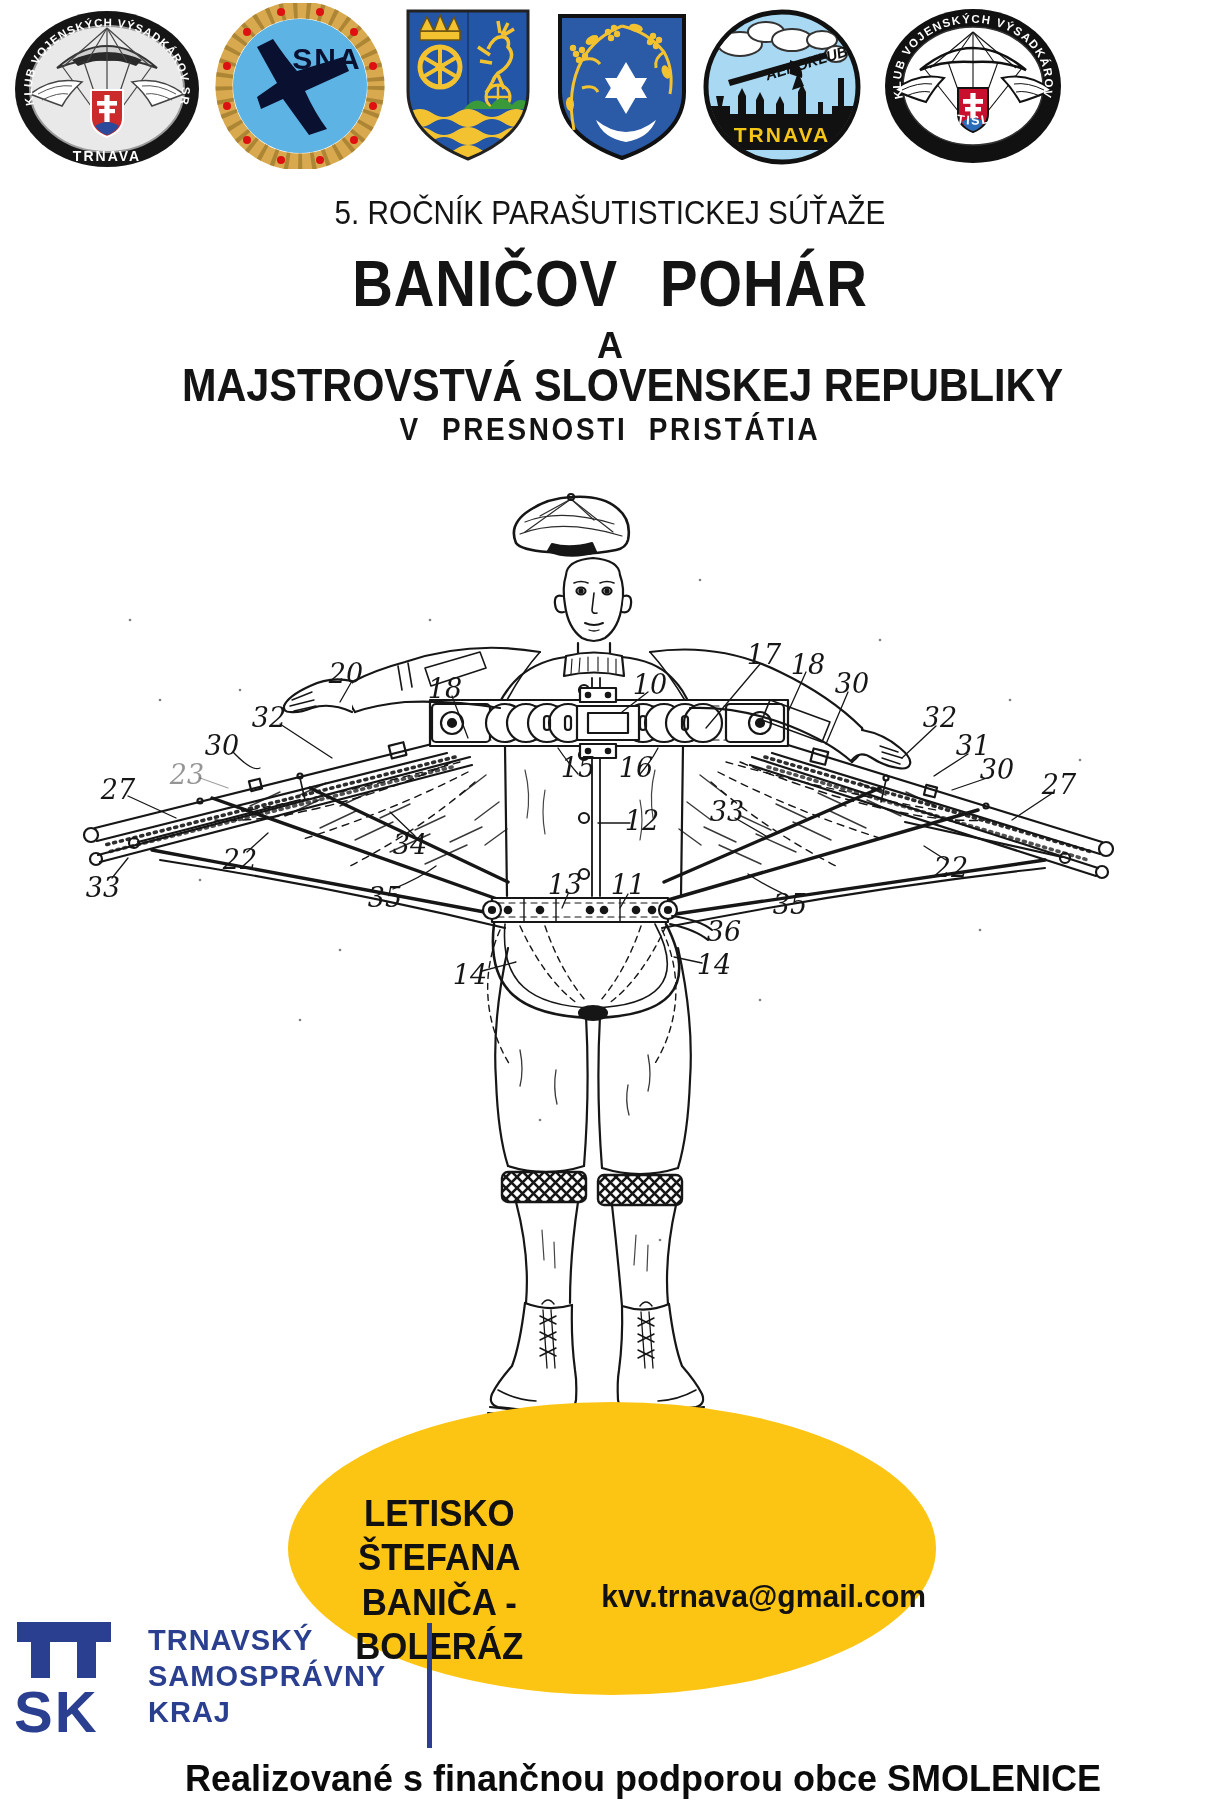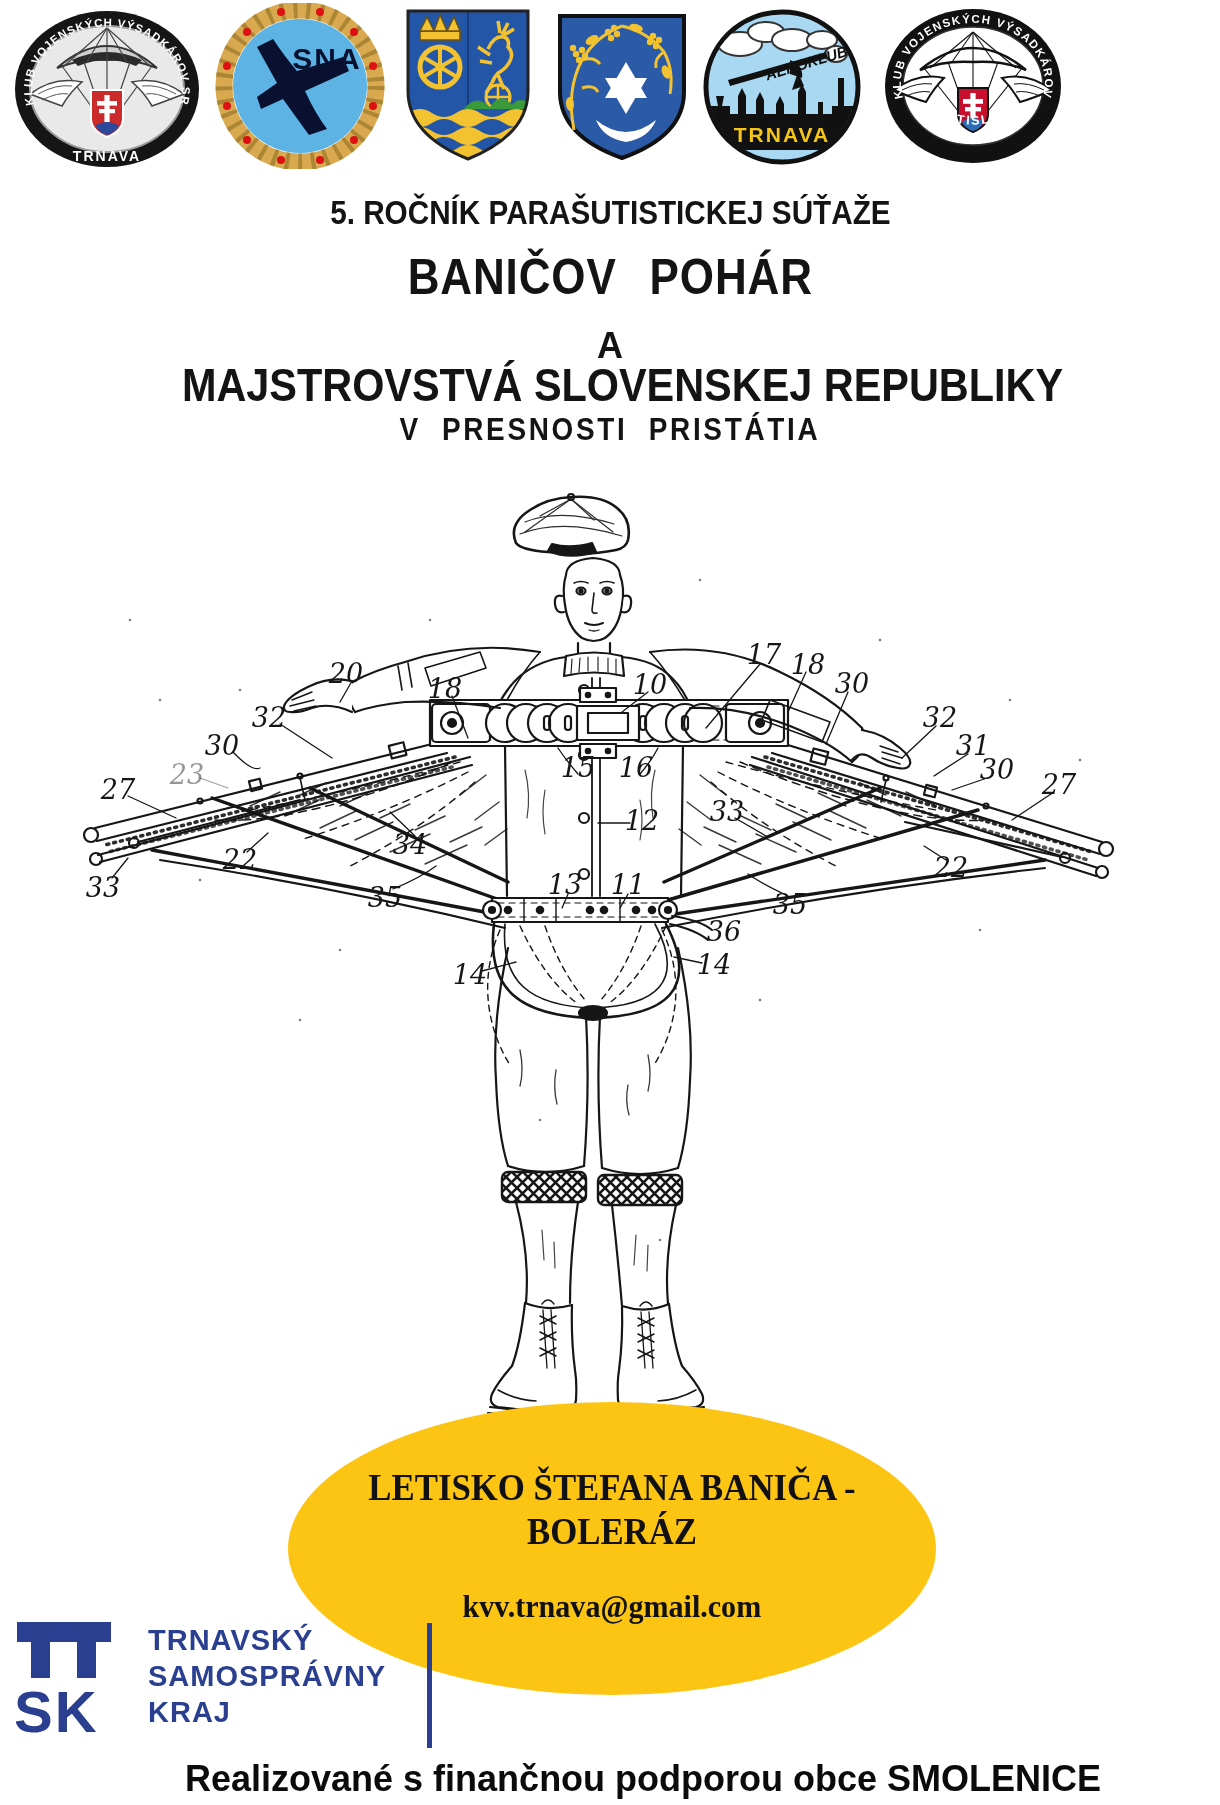--- a/index.html
+++ b/index.html
@@ -5,31 +5,31 @@
   html,body{margin:0;padding:0;background:#888;}
   .poster{
     position:relative;width:1220px;height:1805px;margin:0 auto;
     background:#ffffff;overflow:hidden;
     font-family:"Liberation Sans",sans-serif;color:#141414;
   }
   .abs{position:absolute;}
   .titleline{position:absolute;left:0;width:1220px;text-align:center;line-height:1;white-space:nowrap;}
   .cond{display:inline-block;transform:scaleX(.9);transform-origin:center;}
   .cond88{display:inline-block;transform:scaleX(.88);transform-origin:center;}
-  .t-edition{top:196px;font-size:33px;font-weight:bold;}
-  .t-main{top:252px;font-size:50px;font-weight:bold;word-spacing:.45em;letter-spacing:1px;}
+  .t-edition{top:196px;font-size:33px;font-weight:normal;}
+  .t-main{top:252px;font-size:64px;font-weight:bold;word-spacing:.45em;letter-spacing:1px;}
   .t-conj{top:328px;font-size:36px;font-weight:bold;}
   .t-champ{top:362px;font-size:46px;font-weight:bold;padding-left:12px;}
   .t-disc{top:414px;font-size:31px;font-weight:bold;letter-spacing:3px;word-spacing:12px;}
   .figure-svg{position:absolute;left:0;top:455px;width:1220px;height:965px;}
   .fig-label{font:italic 27px "DejaVu Serif",serif;fill:#161616;stroke:none;}
   .venue{
     position:absolute;left:288px;top:1402px;width:648px;height:293px;border-radius:50%;
-    display:flex;flex-direction:column;align-items:center;padding-top:64px;box-sizing:border-box;
-    text-align:center;color:#111;font-family:Liberation Serif, serif;
+    display:flex;flex-direction:row;align-items:center;padding-top:64px;box-sizing:border-box;
+    text-align:center;color:#111;
   }
   .venue .l1{font-size:37px;font-weight:bold;line-height:1.2;}
   .venue .l2{font-size:34px;font-weight:bold;margin-top:34px;line-height:1.2;}
   .venue .l3{font-size:32px;font-weight:bold;margin-top:32px;line-height:1.2;}
   .region-name{position:absolute;left:148px;top:1622px;font-size:29px;font-weight:bold;line-height:36px;letter-spacing:1px;}
   .divider{position:absolute;left:427px;top:1623px;width:5px;height:125px;}
   .support{position:absolute;left:464px;top:1634px;font-size:36px;line-height:60px;white-space:nowrap;}
   .bottom-note{position:absolute;left:185px;top:1758px;font-size:36px;font-weight:bold;color:#0b0b0b;white-space:nowrap;}
   svg{display:block;}
 </style>

